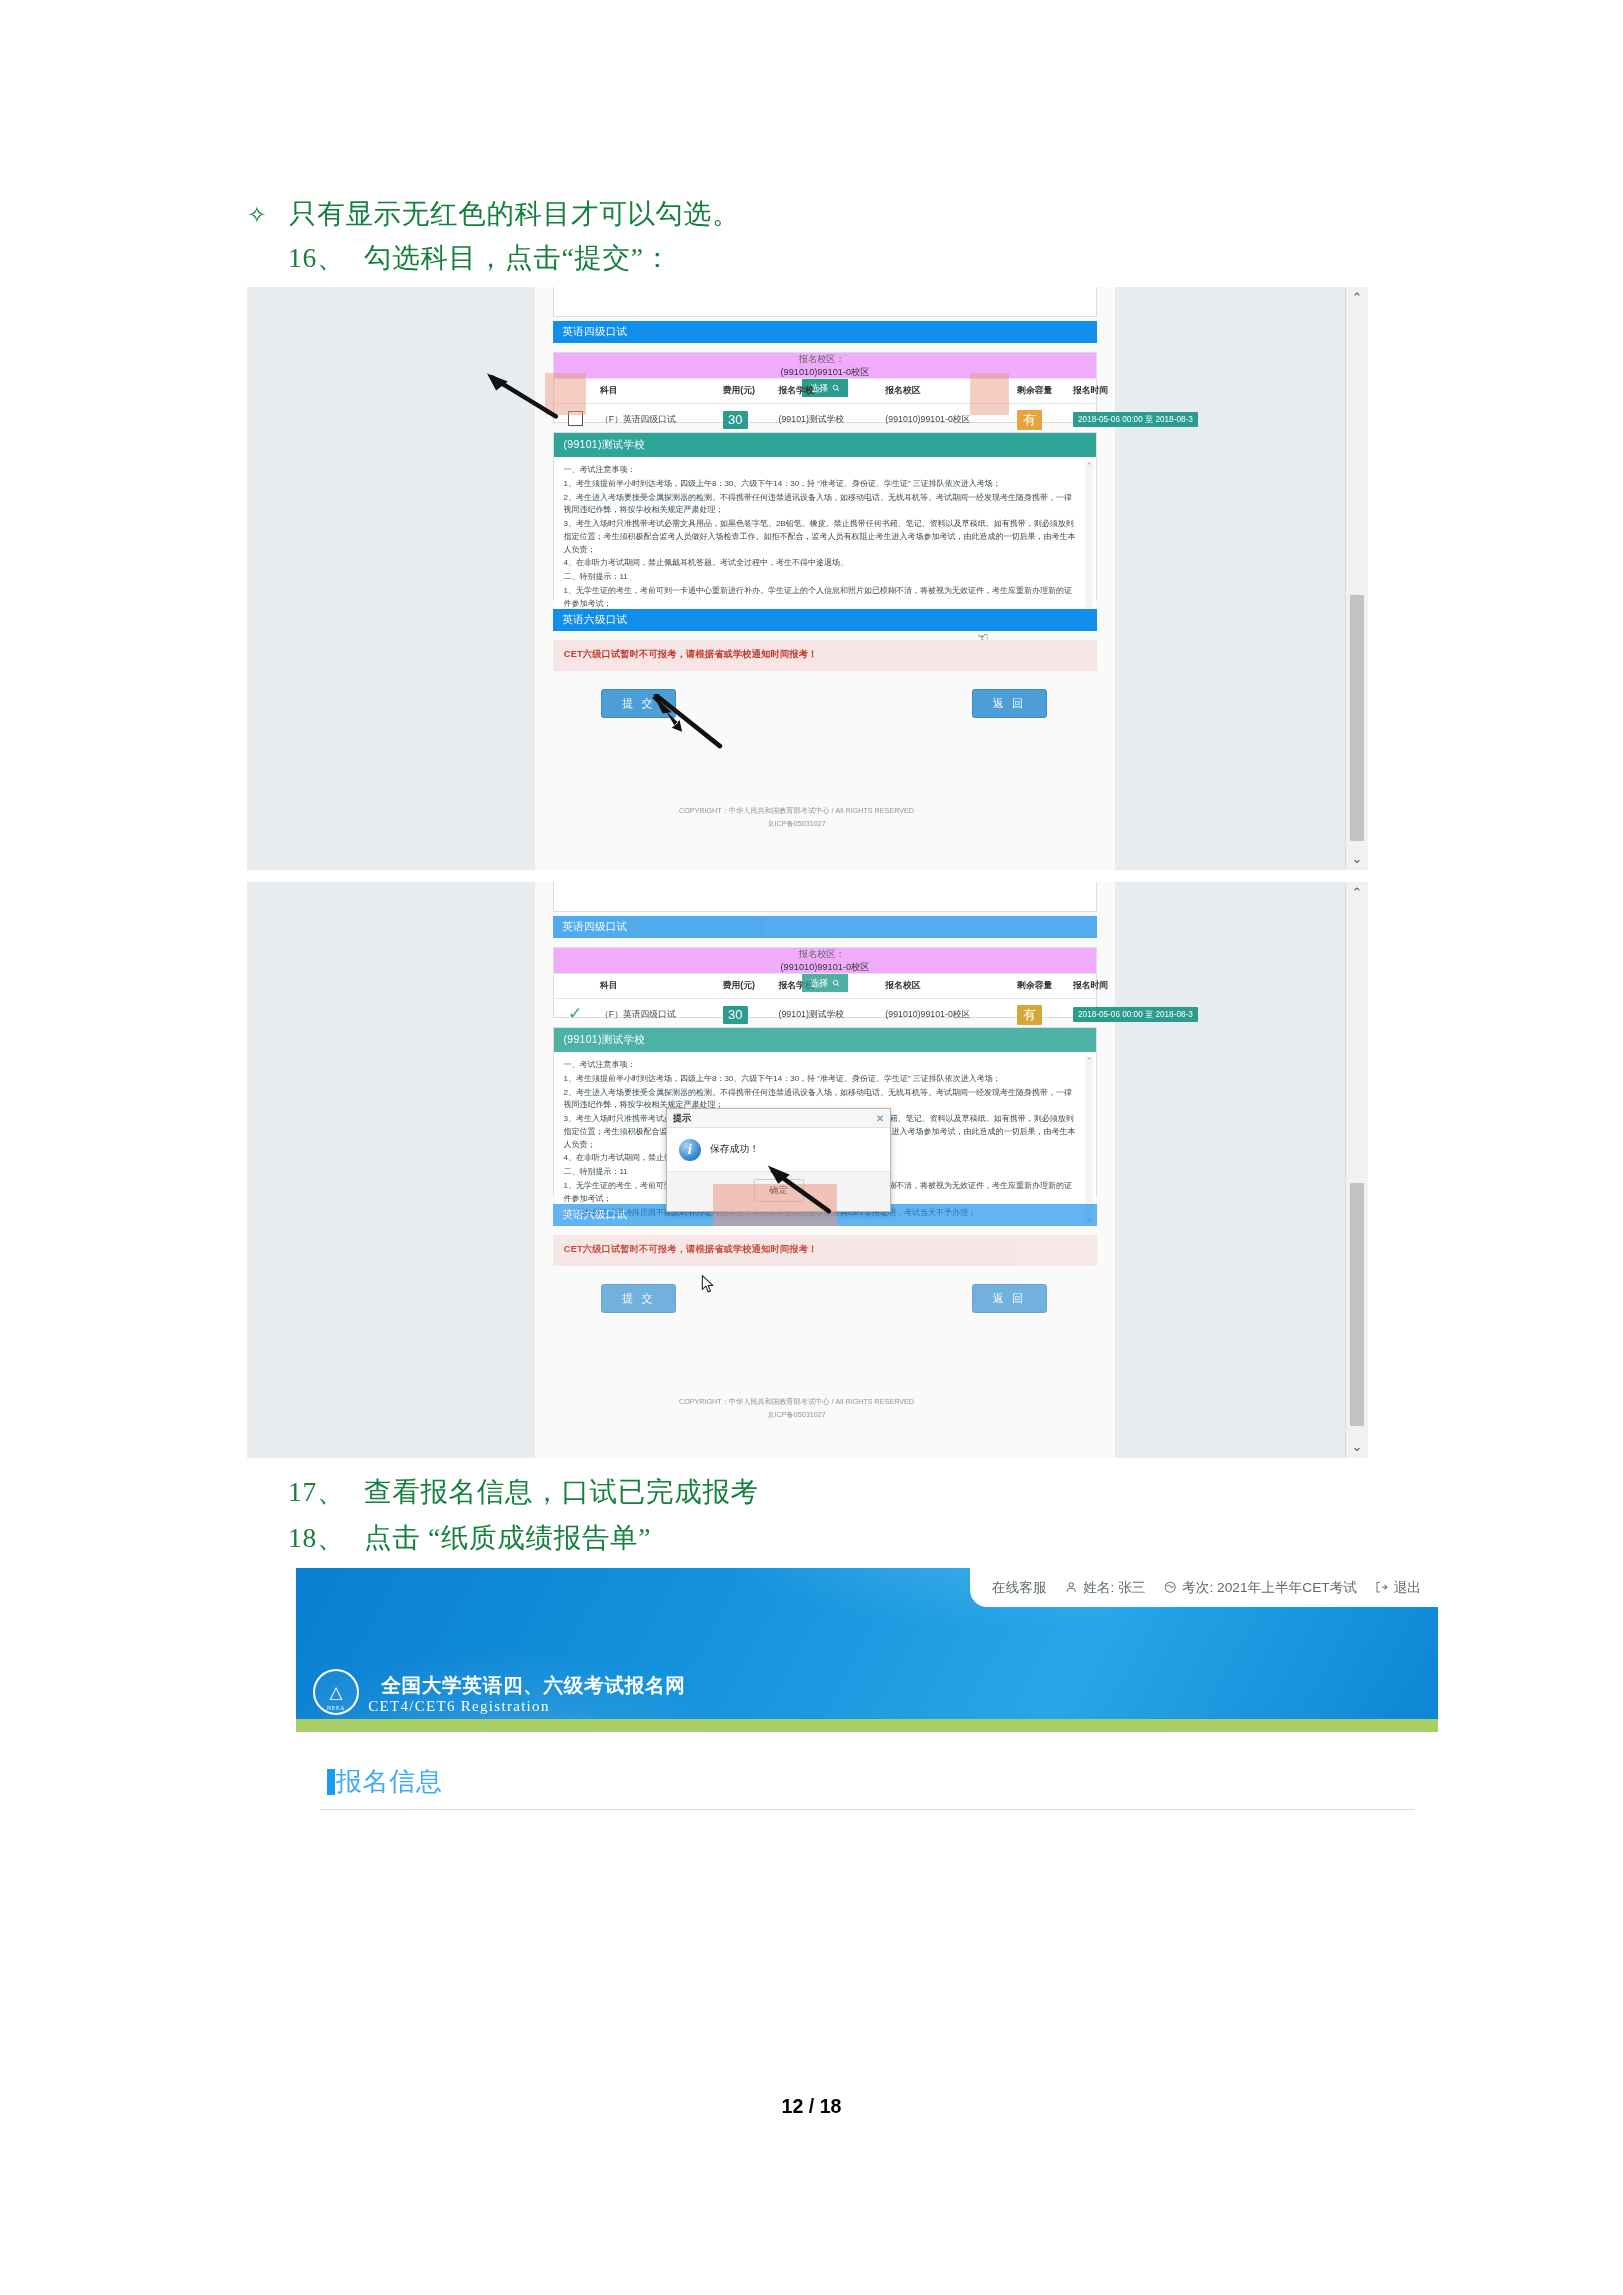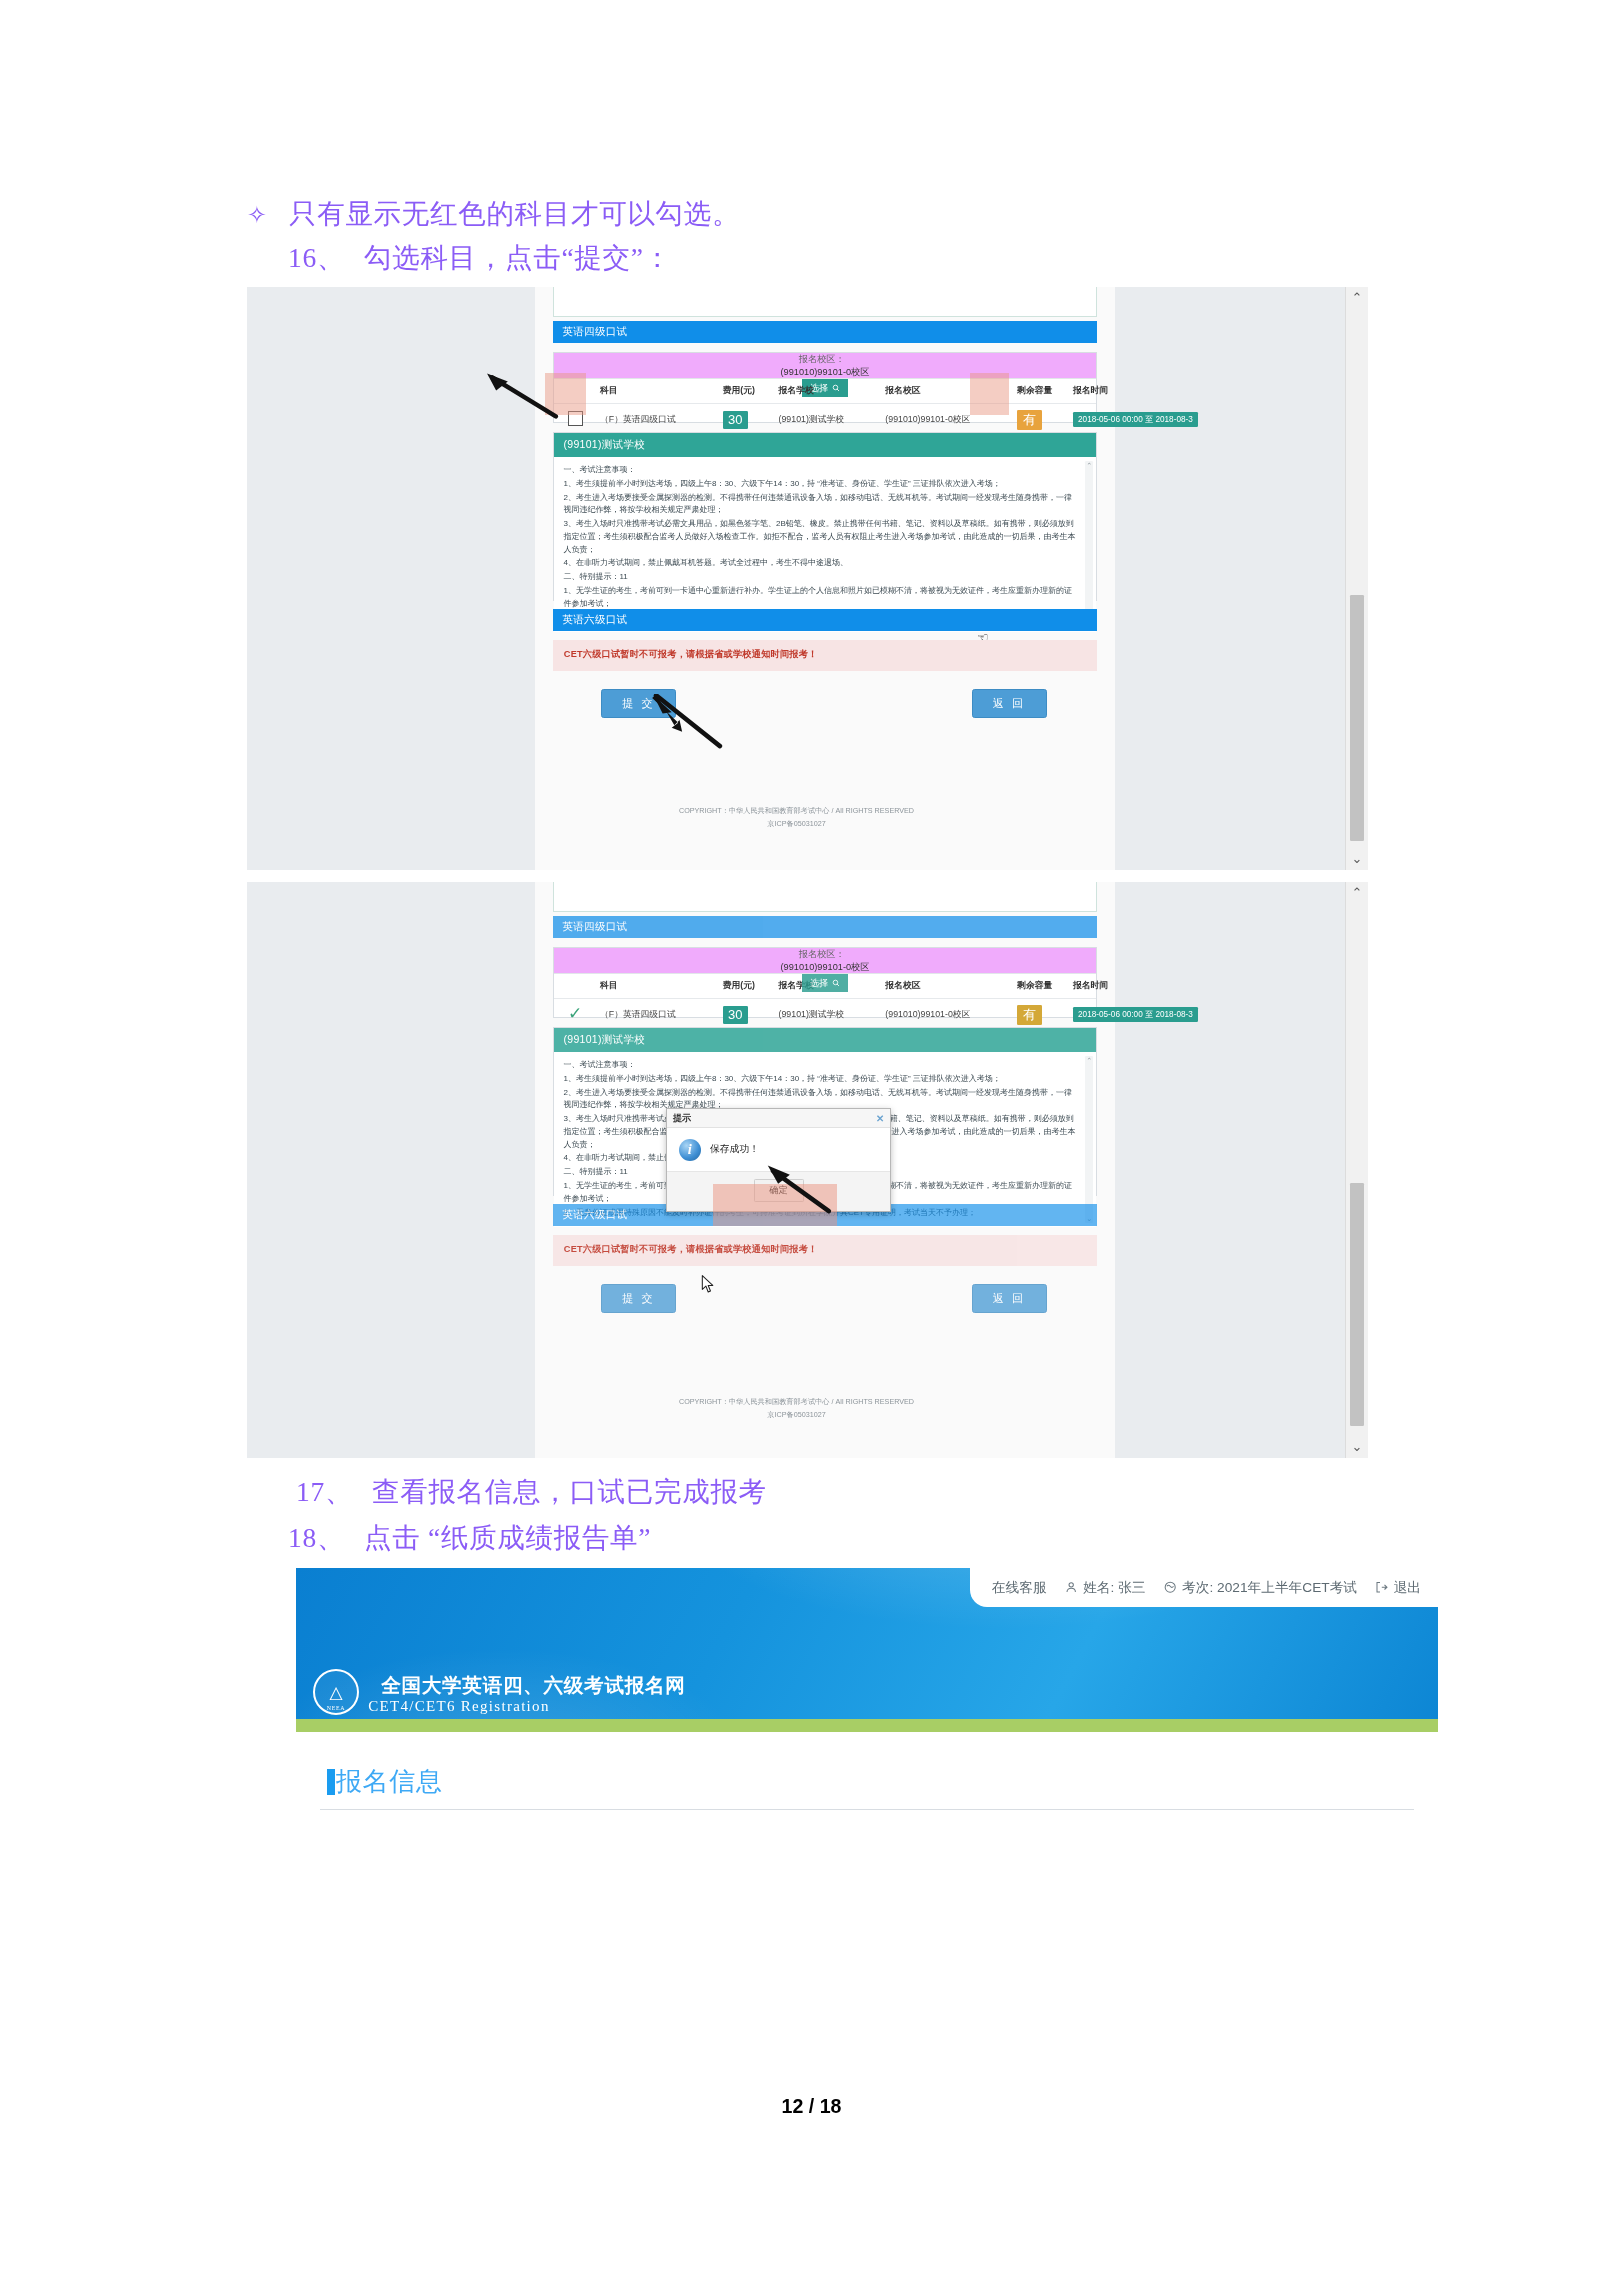--- a/index.html
+++ b/index.html
@@ -4,27 +4,27 @@
 <style>
   html,body{margin:0;padding:0;}
   body{
     width:1623px;height:2295px;background:#fff;
     font-family:"Liberation Serif","DejaVu Serif",serif;
     -webkit-font-smoothing:antialiased;
   }
   .page{position:relative;width:1623px;height:2295px;overflow:hidden;}
 
   
-  .doc-line{position:absolute;white-space:nowrap;color:#8b5cf6;}
+  .doc-line{position:absolute;white-space:nowrap;color:#15803d;}
   .bullet-row{left:247px;top:196px;font-size:27.5px;letter-spacing:0.7px;}
   .bullet-glyph{display:inline-block;width:42px;font-size:23.6px;}
   .step-row{font-size:27.5px;letter-spacing:0.7px;}
   .step-num{display:inline-block;width:76px;}
   .step16{left:288px;top:240px;}
-  .step17{left:296px;top:1474px;}
+  .step17{left:288px;top:1474px;}
   .step18{left:288px;top:1520px;}
 
   .page-footer{
     position:absolute;left:0;right:0;top:2095px;text-align:center;
     font-family:"Liberation Sans",sans-serif;font-weight:bold;font-size:19.6px;color:#000;
   }
 
   
   .shot{position:absolute;background:#e9ecef;overflow:hidden;}
   .shot-1{left:247px;top:287px;width:1121px;height:583px;}

